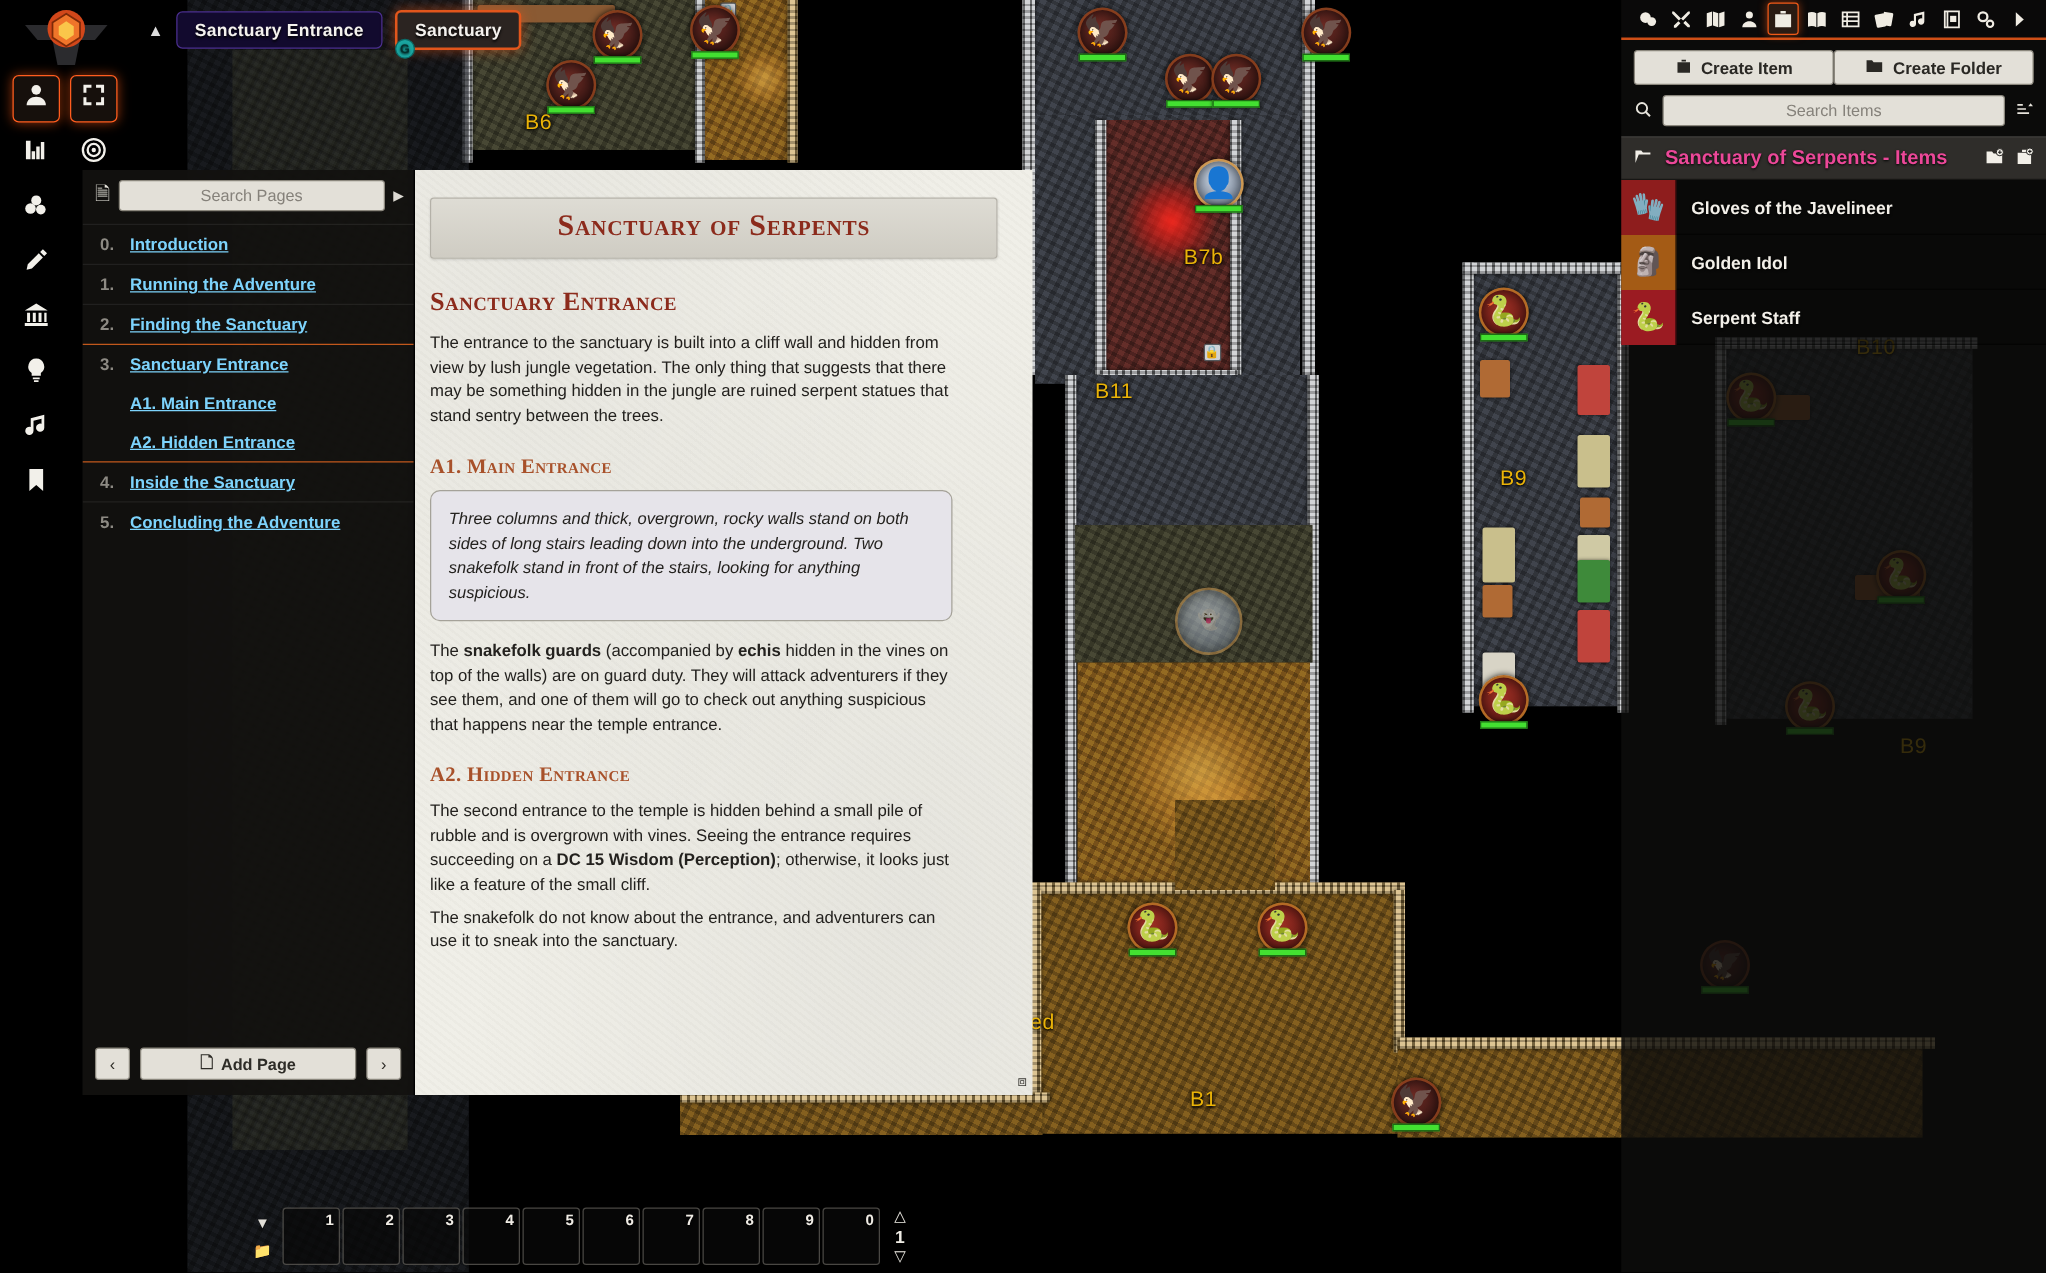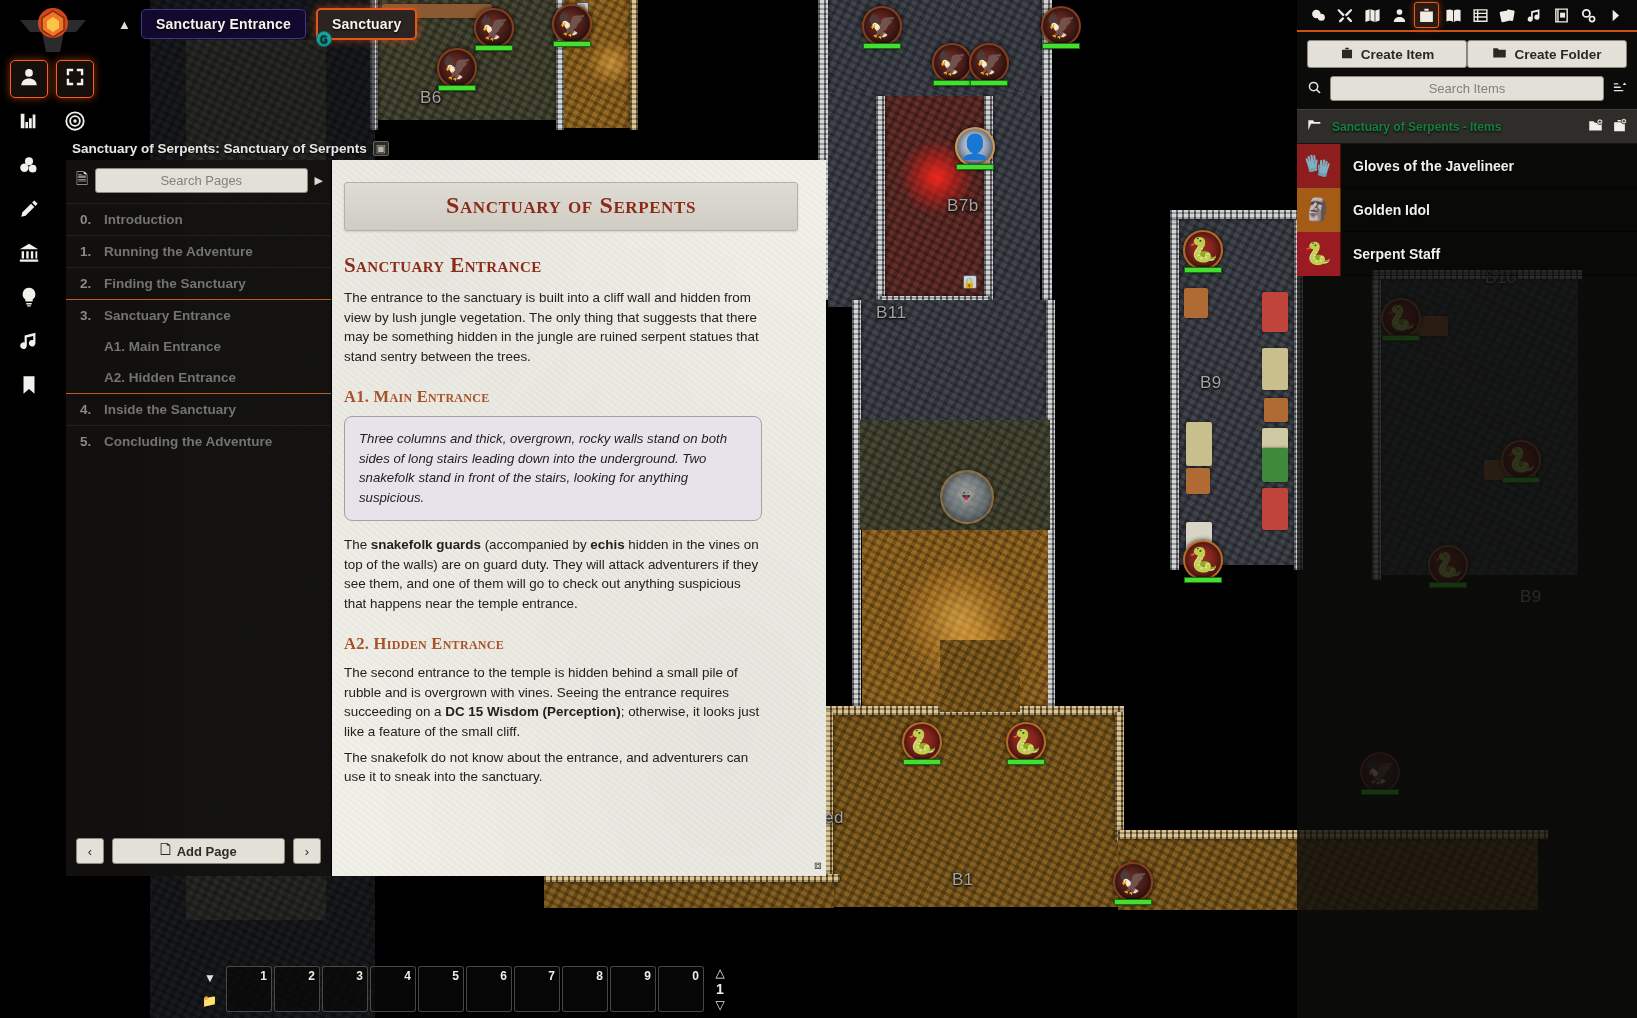--- a/index.html
+++ b/index.html
@@ -32,21 +32,21 @@
   .wall {
     position: absolute;
     background-color: #b9bcc0;
     background-image:
       repeating-linear-gradient(90deg, rgba(0,0,0,.45) 0 2px, rgba(255,255,255,.25) 2px 6px),
       repeating-linear-gradient(0deg, rgba(0,0,0,.35) 0 2px, rgba(255,255,255,.15) 2px 5px);
     box-shadow: 0 0 4px rgba(0,0,0,.7);
   }
   .wall.goldw { background-color: #c9a356; }
   .grid-label {
-    position: absolute; color: #a3a3a3;
+    position: absolute; color: #eab308;
     font-size: 17px; letter-spacing: .5px;
     text-shadow: 0 0 4px #000, 0 1px 2px #000;
     font-family: "Liberation Sans", sans-serif;
     pointer-events: none;
   }
   .glow-red {
     position: absolute; border-radius: 50%;
     background: radial-gradient(circle, rgba(255,40,30,.92) 0%, rgba(220,30,25,.55) 35%, rgba(140,10,10,0) 72%);
     filter: blur(2px);
   }
@@ -170,21 +170,21 @@
   #j-search::placeholder { color: #85817a; }
   #j-collapse { color: #dcd9d2; font-size: 11px; cursor: pointer; }
   #j-pages { flex: 1; overflow: hidden; padding-top: 2px; }
   .j-page {
     display: flex; align-items: baseline; gap: 10px;
     padding: 8px 12px 8px 14px; cursor: pointer;
     border-top: 1px solid rgba(255,255,255,.07);
     font-size: 13.5px;
   }
   .j-page .num { color: #8d8a83; font-weight: bold; min-width: 14px; }
-  .j-page .ttl { color: #737373; font-weight: bold; }
+  .j-page .ttl { color: #7dd3fc; font-weight: bold; text-decoration: underline; }
   .j-page.sub { padding-left: 38px; border-top: none; }
   .j-page.sel { border-top: 1px solid #c2581c; }
   .j-page.endsel { border-top: 1px solid #c2581c; }
   #j-footer {
     display: flex; gap: 8px; padding: 8px 10px 12px 10px;
   }
   .jf-btn {
     background: #e3e0d8; border: 1px solid #8b877d; border-radius: 3px;
     color: #2e2c27; font-size: 13px; height: 26px; cursor: pointer;
     display: flex; align-items: center; justify-content: center; gap: 6px;
@@ -290,21 +290,21 @@
   }
   #sb-search::placeholder { color: #85817a; }
   #sb-sort { color: #e7e4dc; font-size: 14px; cursor: pointer; }
   #folder-row {
     display: flex; align-items: center; gap: 9px;
     padding: 7px 10px; background: rgba(60,58,54,.75);
     border-top: 1px solid rgba(255,255,255,.09);
     border-bottom: 1px solid rgba(0,0,0,.5);
   }
   #folder-row .fname {
-    flex: 1; color: #15803d; font-size: 12px; font-weight: bold;
+    flex: 1; color: #ec4899; font-size: 16px; font-weight: bold;
     text-shadow: 0 1px 2px #000;
   }
   #folder-row .fico { color: #f2efe8; font-size: 13px; }
   .item-row {
     display: flex; align-items: center; gap: 12px;
     height: 44px; padding-right: 10px; cursor: pointer;
     border-bottom: 1px solid rgba(0,0,0,.55);
     background: rgba(0,0,0,.18);
   }
   .item-thumb {
@@ -667,24 +667,20 @@
           <svg viewBox="0 0 24 24">
               <path d="M6 2.4h12v19.2l-6-5.2-6 5.2z"></path>
             </svg>
         </span>
       </div>
     </div>
   </div>
 
   <div id="journal">
 
-    <div id="journal-header">
-      <span id="journal-title">Sanctuary of Serpents: Sanctuary of Serpents</span>
-      <span class="hdr-icon">▣</span>
-    </div>
 
     <div id="journal-body">
 
       <div id="j-side">
         <div id="j-search-row">
           <span class="bookmark-ico">🗎</span>
           <input id="j-search" placeholder="Search Pages" style="">
           <span id="j-collapse">▶</span>
         </div>
         <div id="j-pages">

